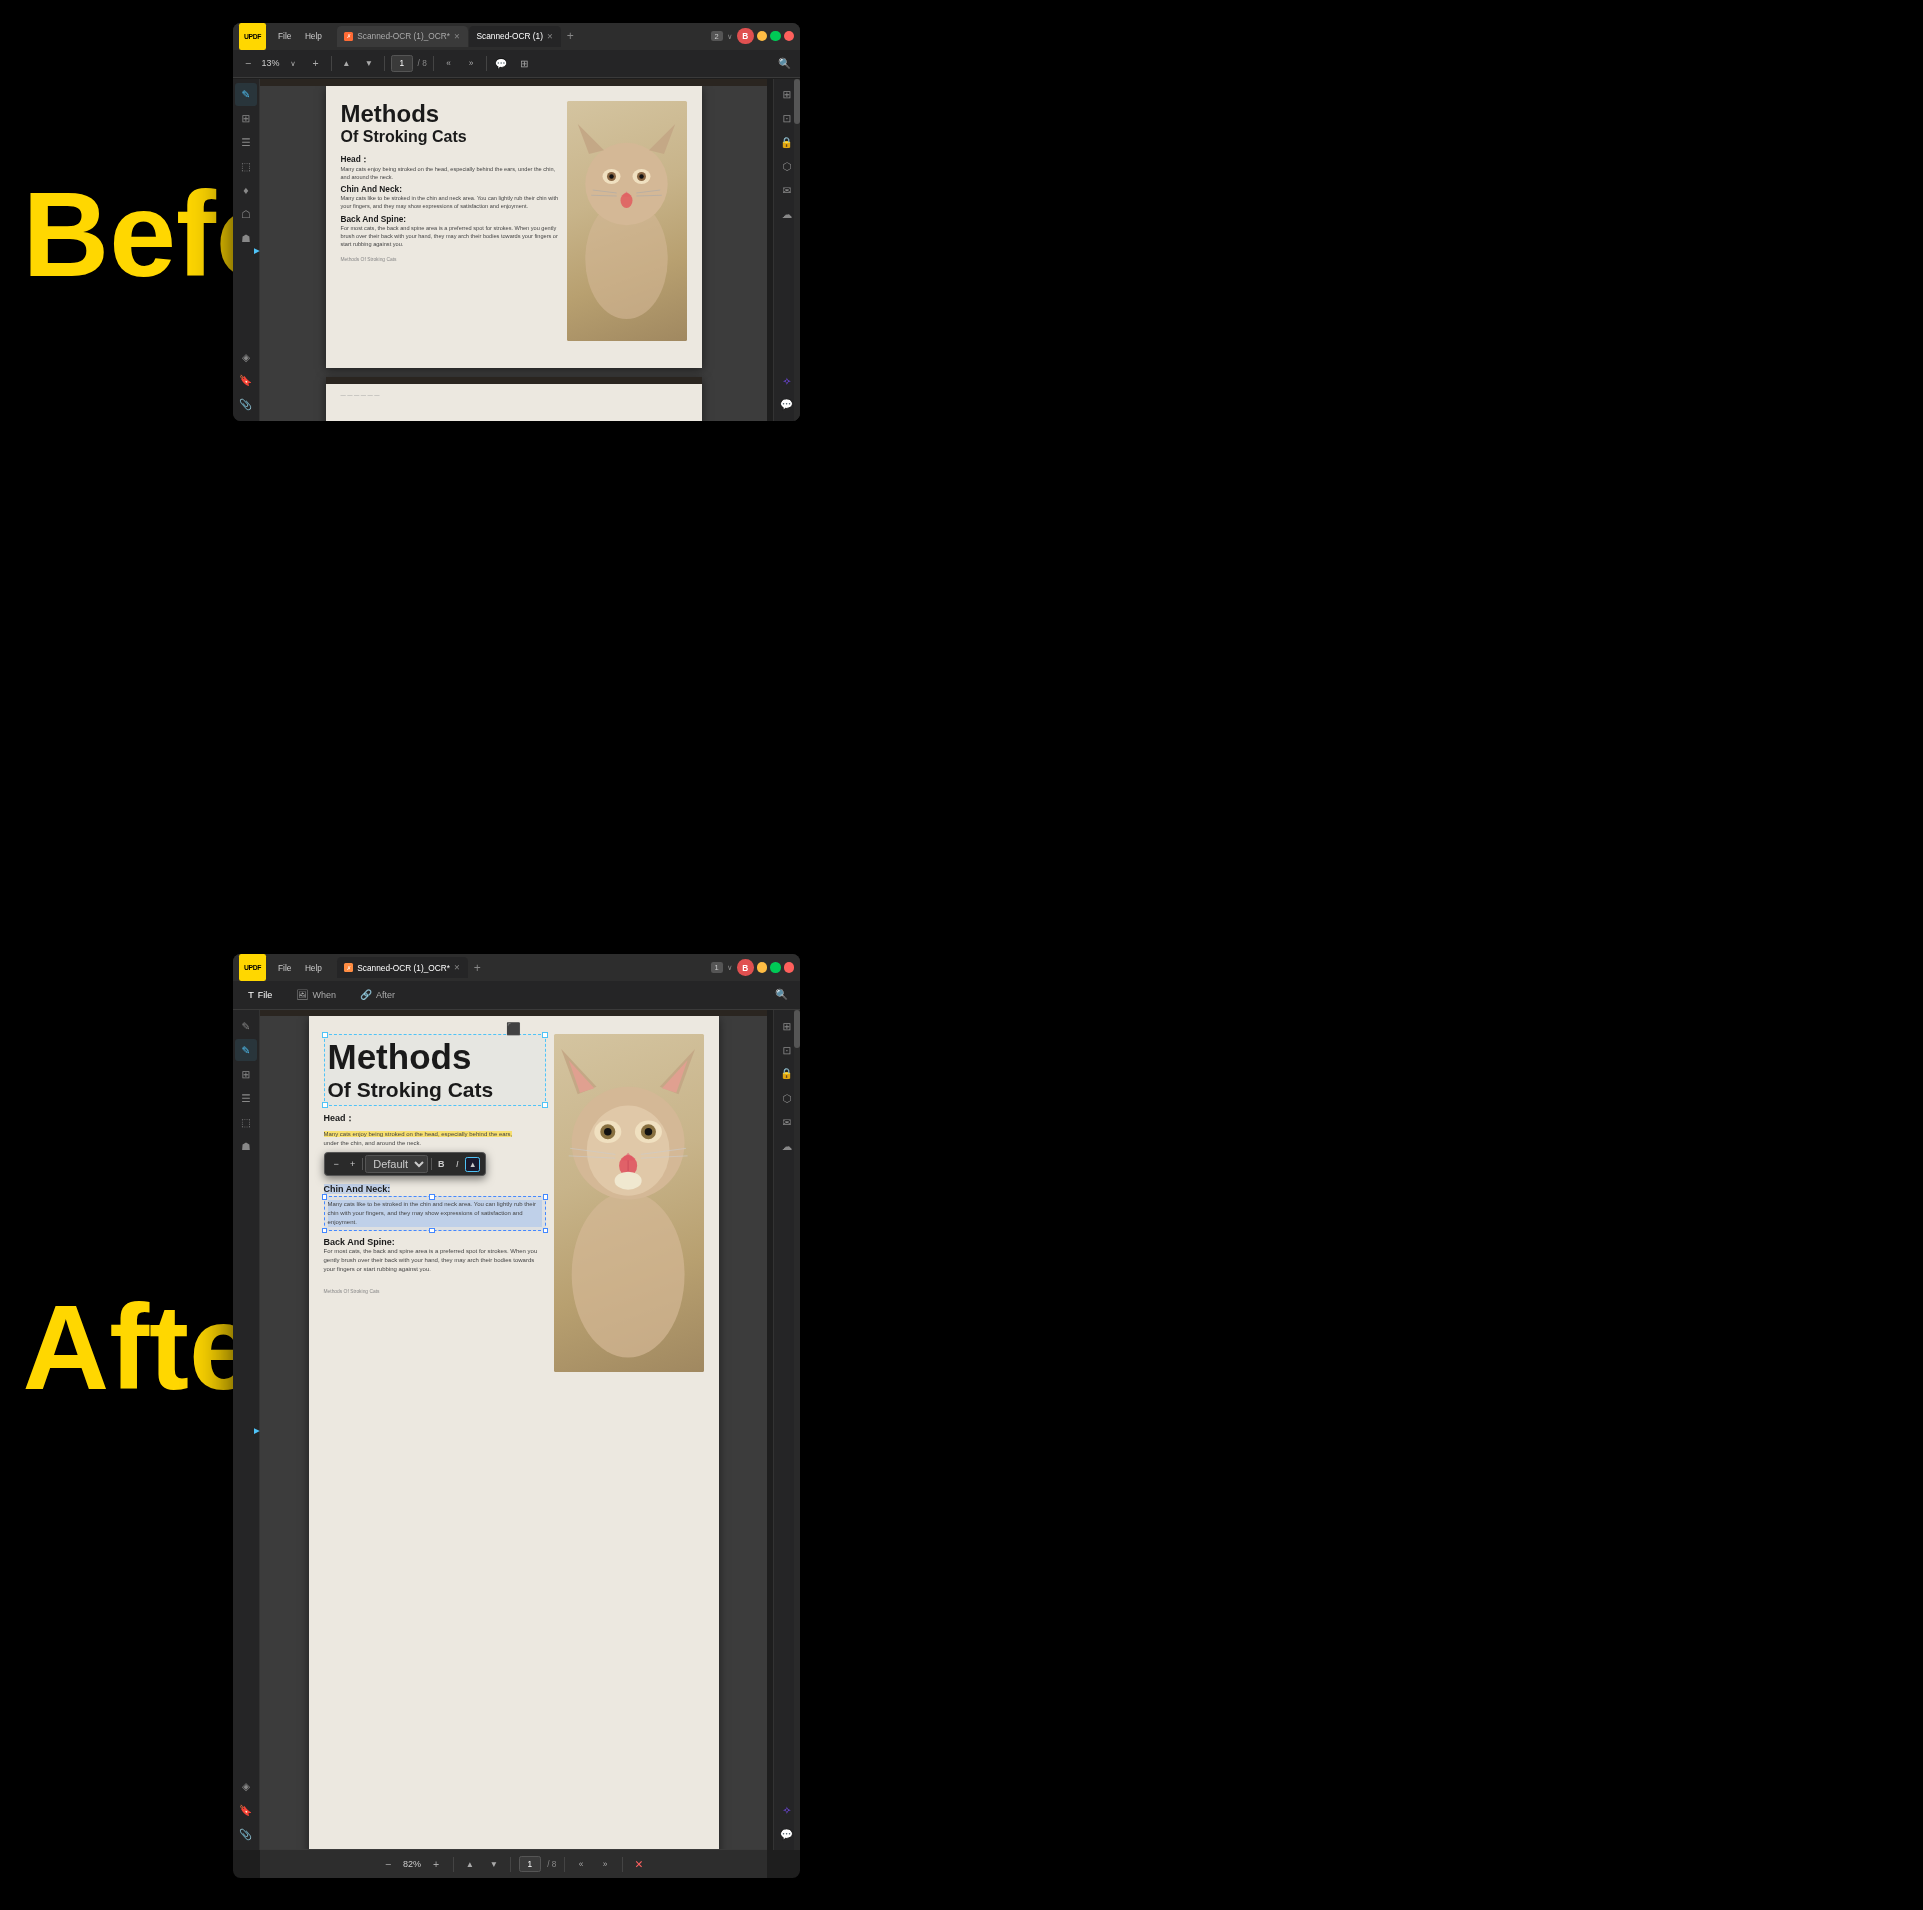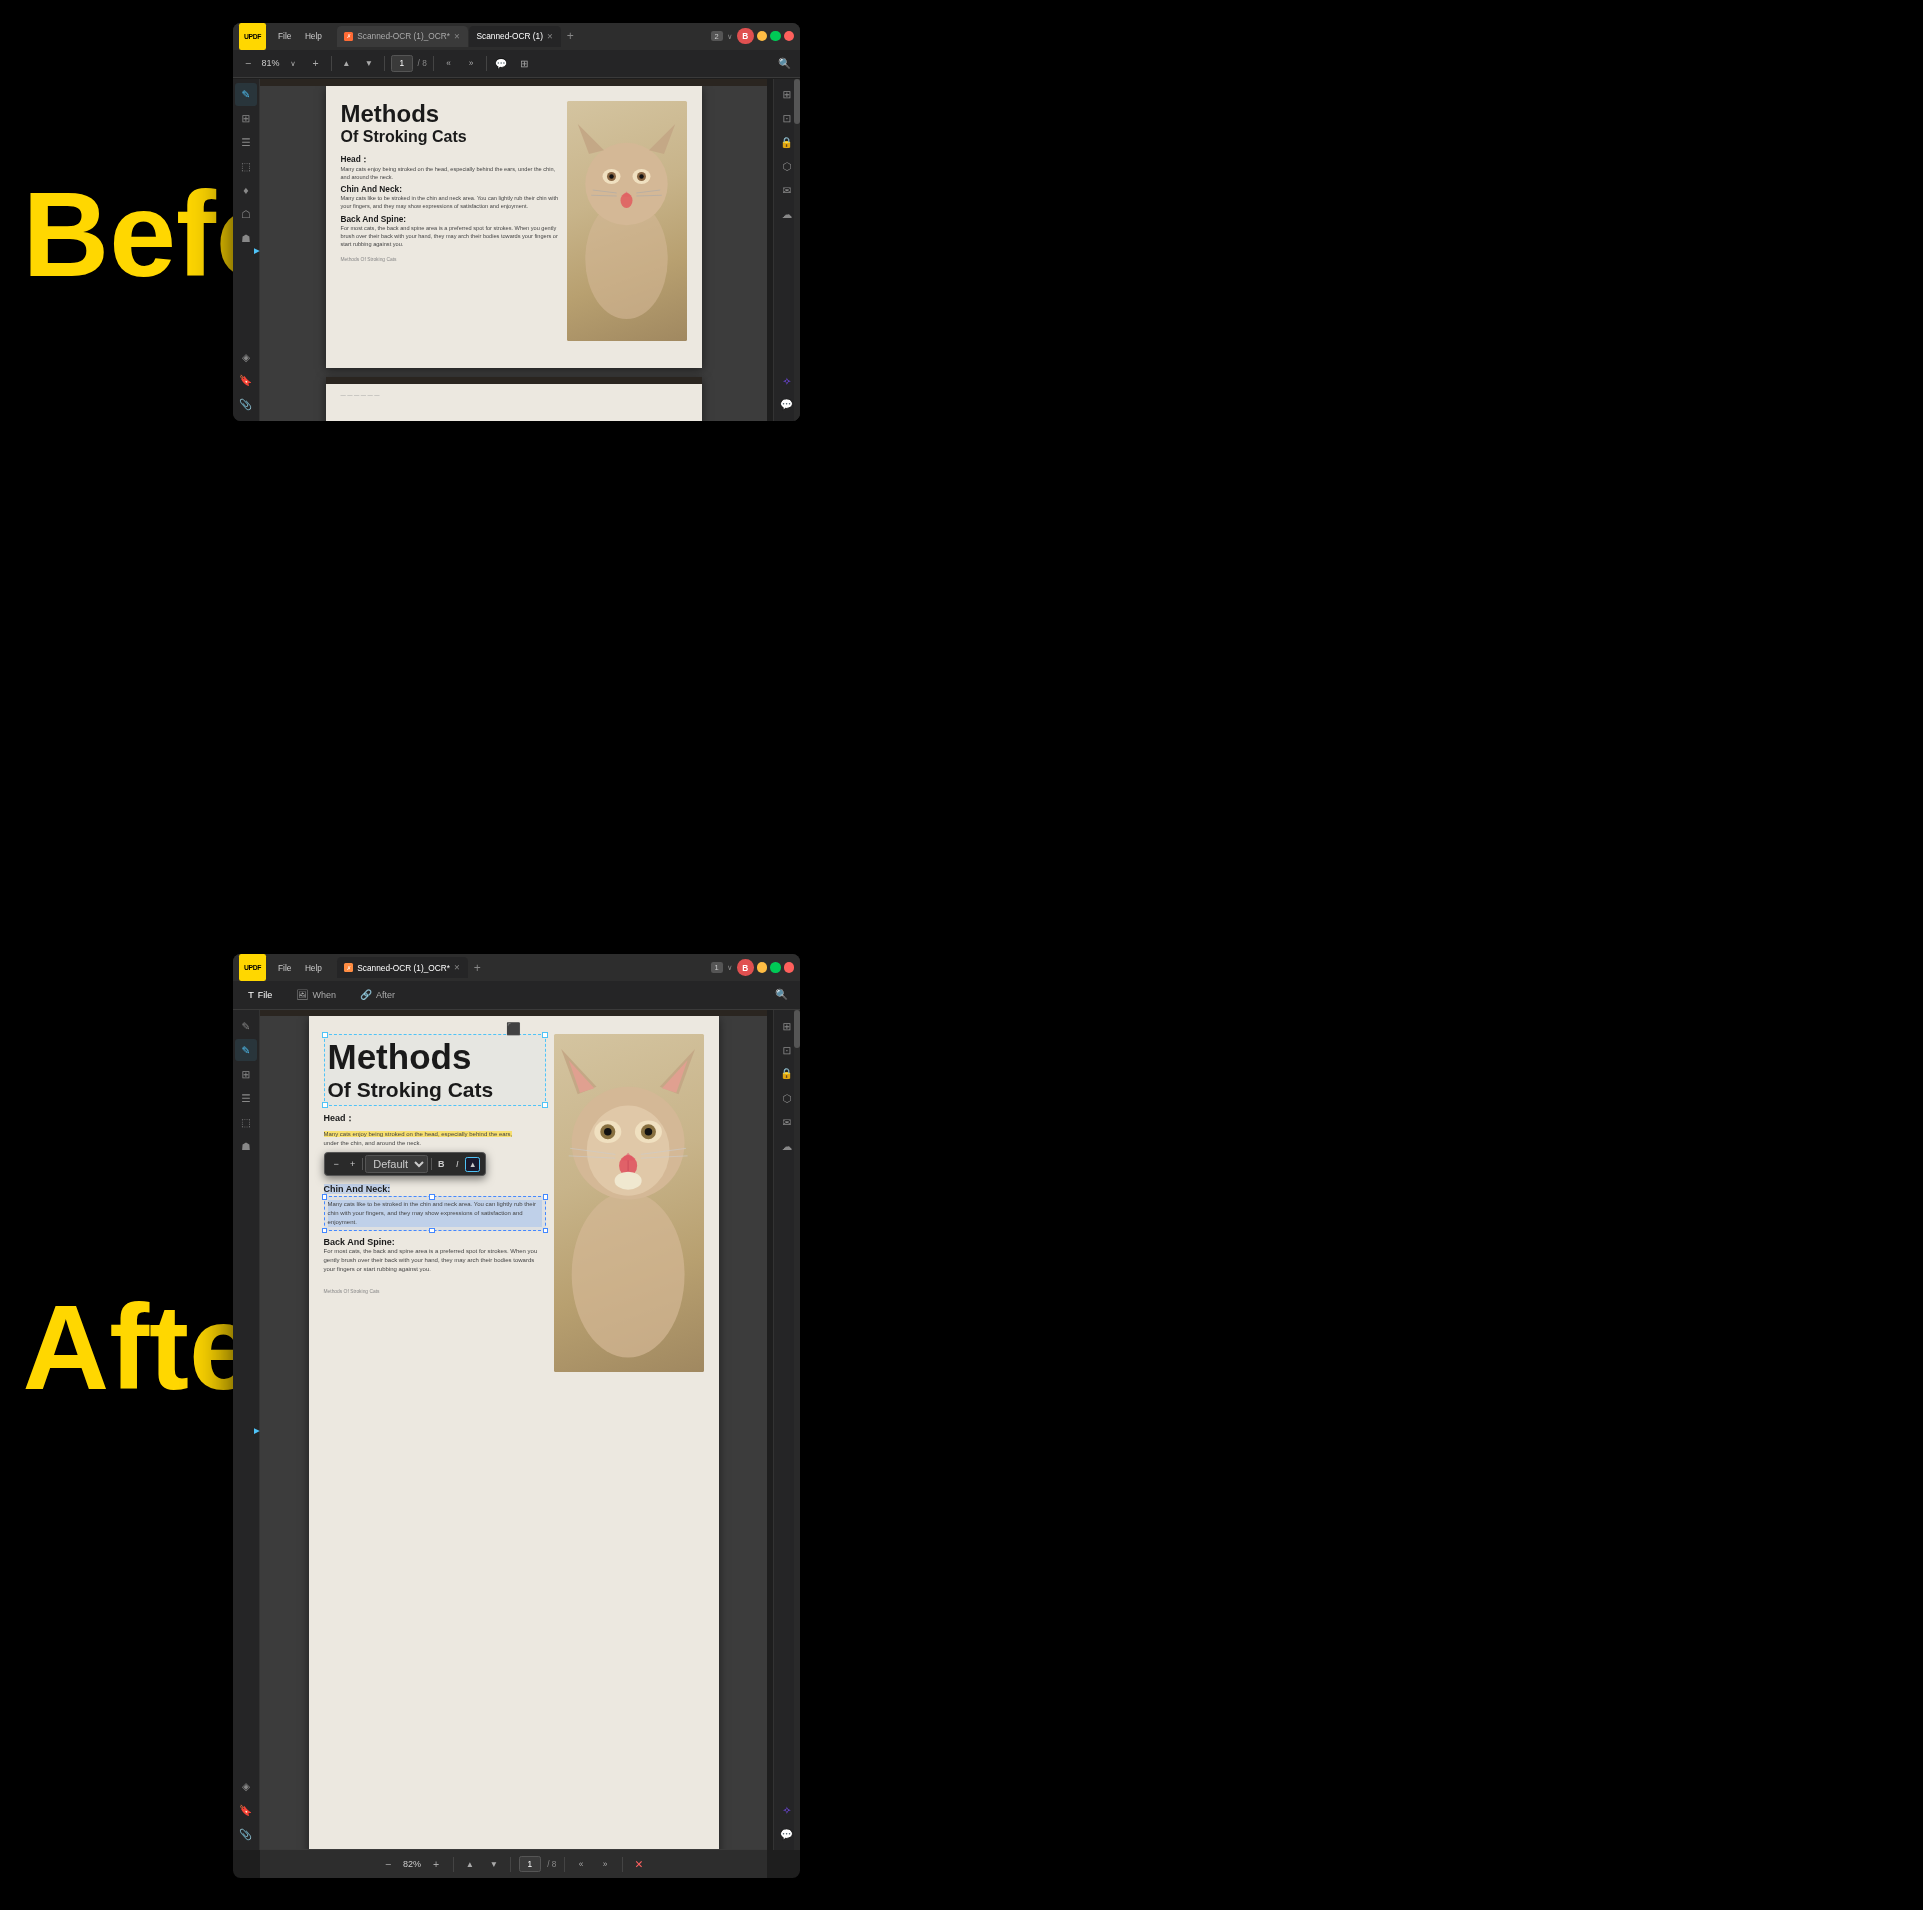--- a/index.html
+++ b/index.html
@@ -342,21 +342,21 @@
       <div class="user-avatar">B</div>
       <div class="win-btn win-btn-min"></div>
       <div class="win-btn win-btn-max"></div>
       <div class="win-btn win-btn-close"></div>
     </div>
   </div>
 
   <div class="toolbar">
     <div class="toolbar-btn">−</div>
     <div class="zoom-display">
-      <span>81%</span>
+      <span>13%</span>
     </div>
     <div class="toolbar-btn" style="font-size:7.5px;">∨</div>
     <div class="toolbar-btn">+</div>
     <div class="toolbar-sep"></div>
     <div class="toolbar-btn" style="font-size:8.3px;">▲</div>
     <div class="toolbar-btn" style="font-size:8.3px;">▼</div>
     <div class="toolbar-sep"></div>
     <input class="page-input" type="text" value="1" style="">
     <span style="font-size:8.3px;color:#888;">/ 8</span>
     <div class="toolbar-sep"></div>

